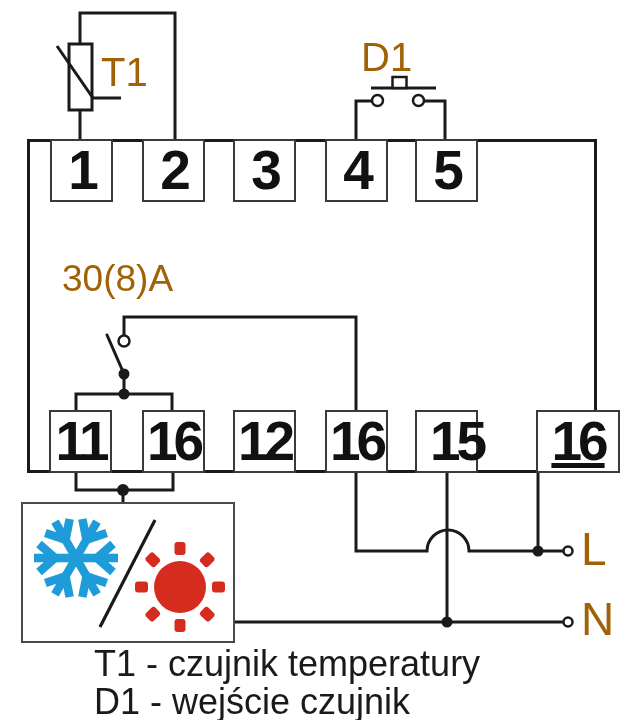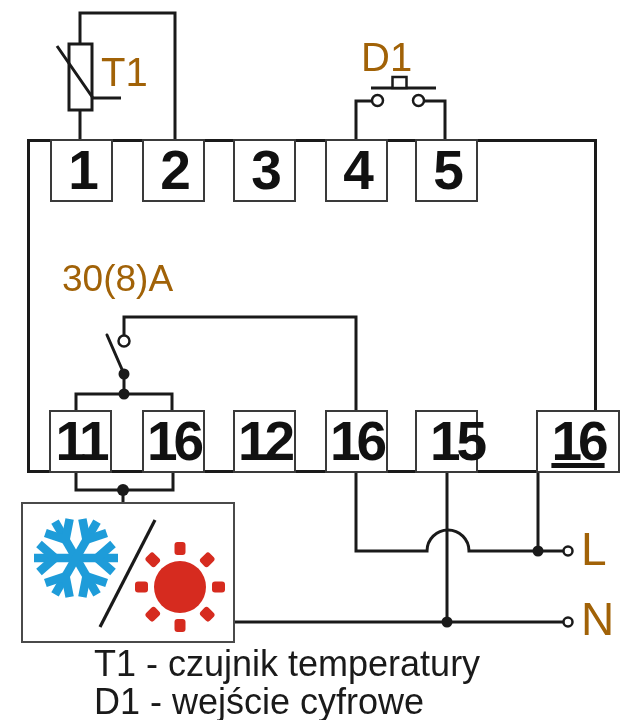--- a/index.html
+++ b/index.html
@@ -163,16 +163,16 @@
   </svg>
 
   <div class="lbl lbl-t1">T1</div>
   <div class="lbl lbl-d1">D1</div>
   <div class="lbl lbl-rating">30(8)A</div>
   <div class="lbl lbl-L">L</div>
   <div class="lbl lbl-N">N</div>
 
   <div class="abs legend">
     <div>T1 - czujnik temperatury</div>
-    <div>D1 - wejście cyfrowe</div>
+    <div>D1 - wejście czujnik</div>
   </div>
 
 </div>
 
 </body></html>

